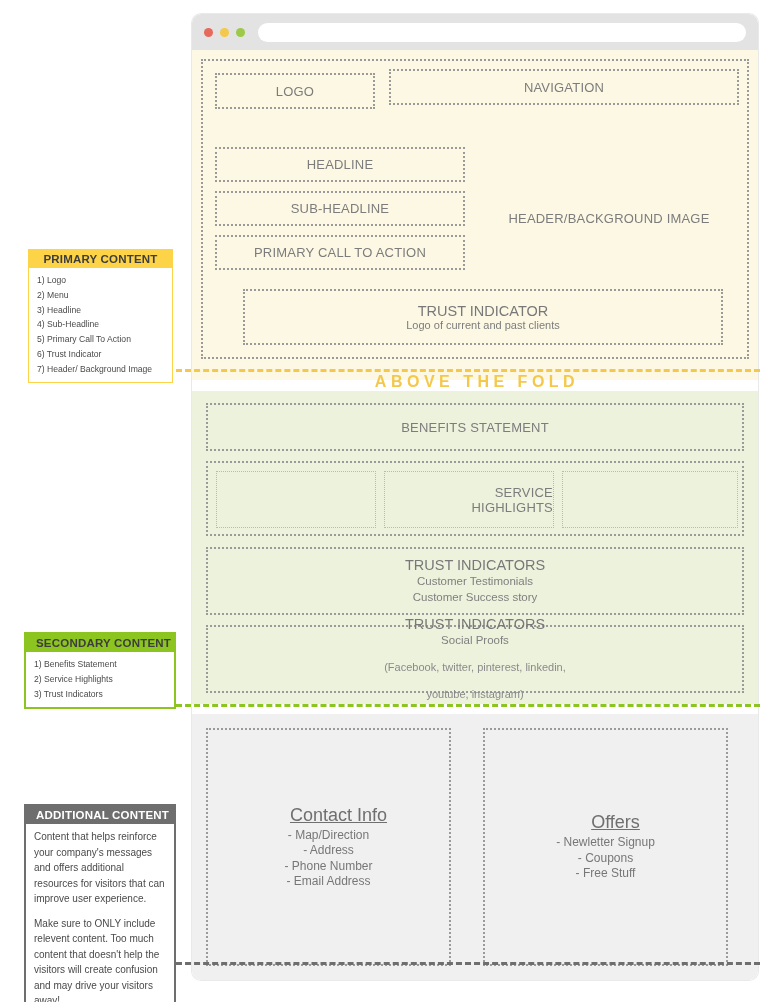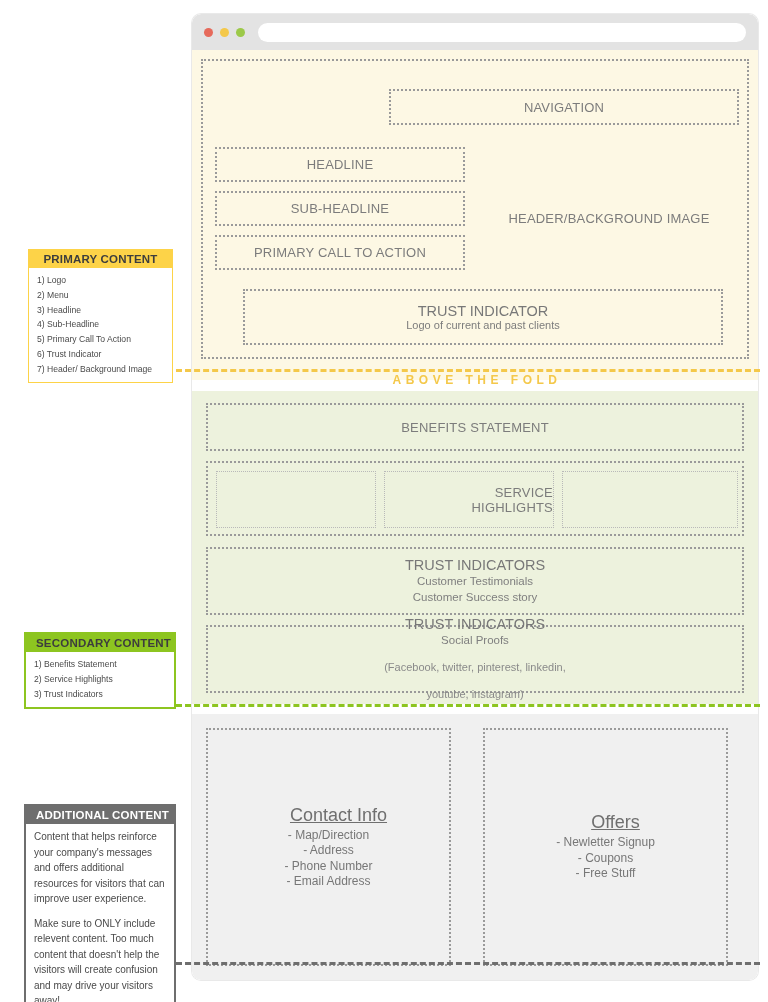--- a/index.html
+++ b/index.html
@@ -54,31 +54,31 @@
   }
   .wb-thin { border: 1px dotted #b9b9b9; }
   .lbl { font-size: 13px; letter-spacing: .2px; color: #7c7c7c; }
   .lbl-lg { font-size: 14.5px; color: #787878; }
   .lbl-sm { font-size: 11px; color: #7c7c7c; }
   .lbl-xs { font-size: 11px; color: #8a8a8a; line-height: 1.35; margin-top: 12px; }
 
   
   #fold-outer { left: 9px; top: 9px; width: 548px; height: 300px; }
   #logo-box   { left: 12px; top: 12px; width: 160px; height: 36px; }
-  #nav-box    { left: 186px; top: 28px; width: 350px; height: 36px; }
+  #nav-box    { left: 186px; top: 8px; width: 350px; height: 36px; }
   #headline-box { left: 12px; top: 86px; width: 250px; height: 35px; }
   #subhead-box  { left: 12px; top: 130px; width: 250px; height: 35px; }
   #cta-box      { left: 12px; top: 174px; width: 250px; height: 35px; }
   #hdr-img-lbl  { left: 276px; top: 130px; width: 260px; height: 35px;
                   display:flex;align-items:flex-end;justify-content:center; }
   #trust1-box   { left: 40px; top: 228px; width: 480px; height: 56px; }
 
   .fold-label {
     position: absolute; left: 0; top: 312px; width: 548px;
-    text-align: center; font-size: 12px; font-weight: bold;
+    text-align: center; font-size: 16px; font-weight: bold;
     letter-spacing: 4.5px; color: #f4c84a;
   }
 
   
   #benefits-box { left: 14px; top: 12px; width: 538px; height: 48px; }
   #svc-outer    { left: 14px; top: 70px; width: 538px; height: 75px; }
   .svc-col { position:absolute; top: 8px; height: 57px; align-items: flex-end; }
   #svc-c1 { left: 8px;   width: 160px; }
   #svc-c2 { left: 176px; width: 170px; }
   #svc-c3 { left: 354px; width: 176px; }
@@ -137,20 +137,23 @@
       </div>
       <div class="url-bar"></div>
     </div>
 
     <div class="viewport">
 
       <div class="section sec-fold">
 
         <div class="wb inner" id="fold-outer">
 
+          <div class="wb inner" id="logo-box">
+            <span class="lbl">LOGO</span>
+          </div>
 
           <div class="wb inner" id="nav-box">
             <span class="lbl">NAVIGATION</span>
           </div>
 
           <div class="wb inner" id="headline-box">
             <span class="lbl">HEADLINE</span>
           </div>
 
           <div class="wb inner" id="subhead-box">

